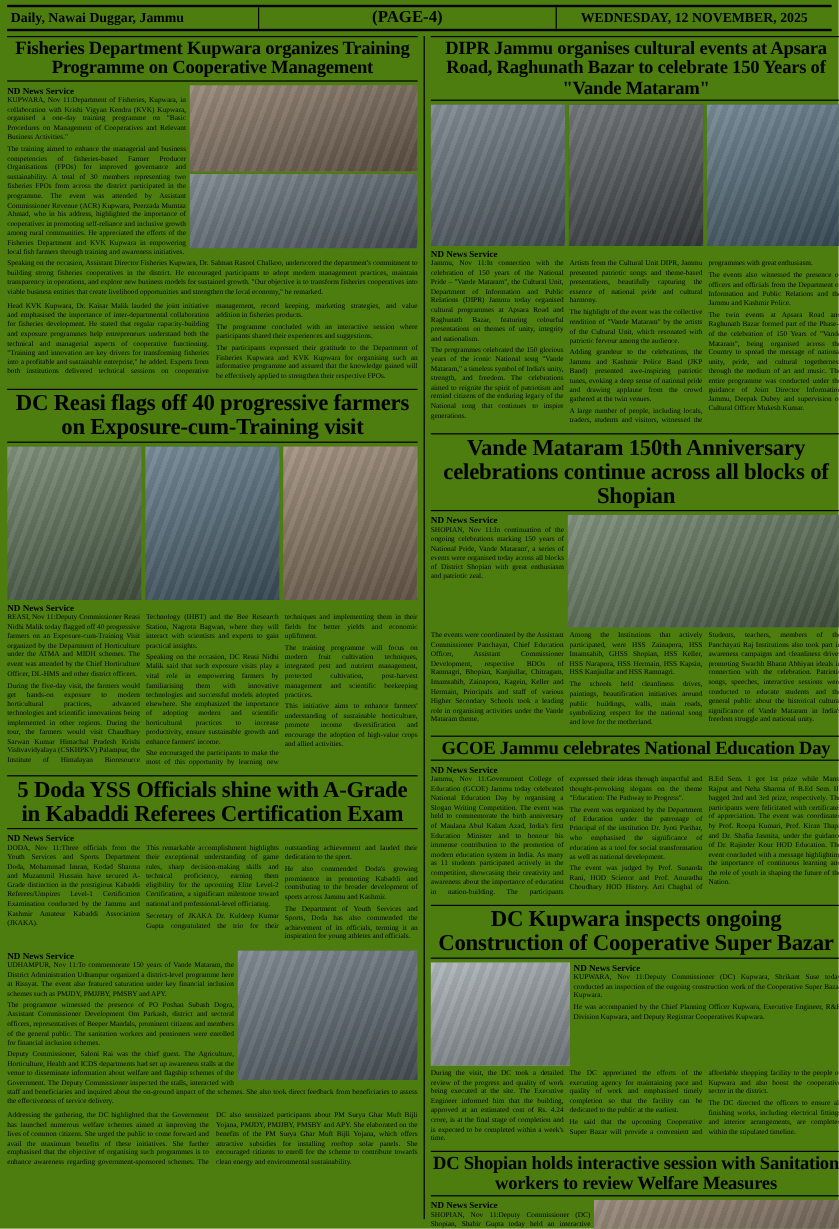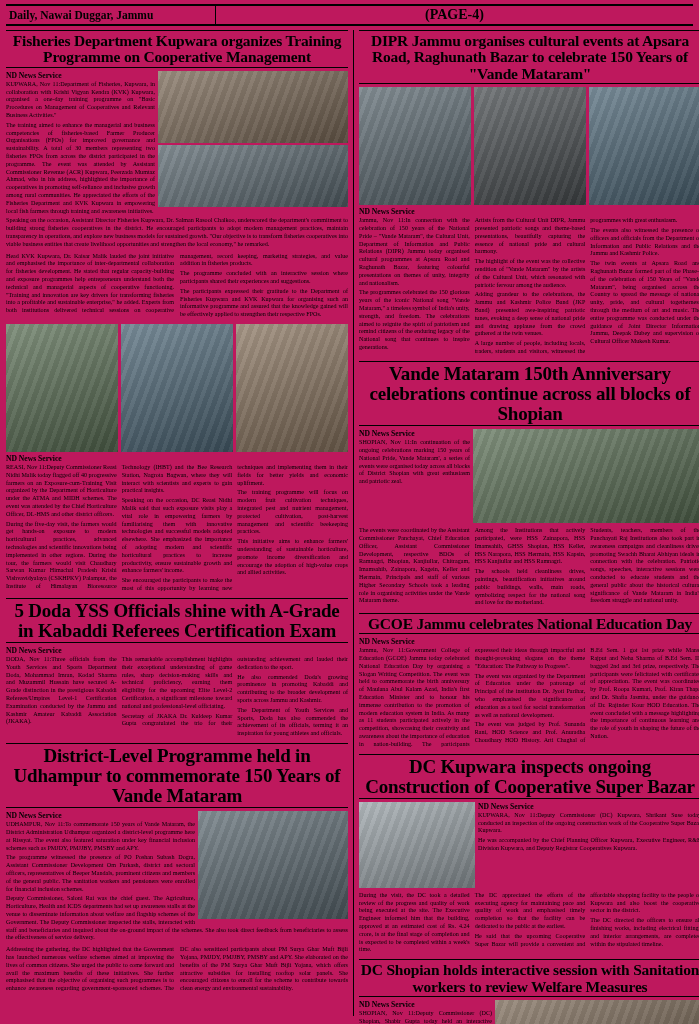--- a/index.html
+++ b/index.html
@@ -10,21 +10,21 @@
   body {
     width: 699px; height: 1024px;
     font-family: "Liberation Serif", serif;
     color: #000;
     overflow: hidden;
   }
   .page {
     width: 699px; height: 1024px;
     position: relative;
     padding: 4px 6px 4px 6px;
-    background: #be185d;
+    background: #4d7c0f;
   }
   
   .masthead {
     border-top: 2px solid #000;
     border-bottom: 2px solid #000;
     display: flex;
     align-items: stretch;
     height: 22px;
     margin-bottom: 4px;
   }
@@ -146,20 +146,21 @@
   .clearfix::after { content:""; display:block; clear:both; }
 </style>
 </head>
 <body>
 
 <div class="page">
 
   <div class="masthead">
     <div class="mh-left">Daily, Nawai Duggar, Jammu</div>
     <div class="mh-mid">(PAGE-4)</div>
+    <div class="mh-right">WEDNESDAY, 12 NOVEMBER, 2025</div>
   </div>
 
   <div class="cols">
 
     <div class="col">
 
       <div class="article">
         <div class="hl-wrap">
           <div class="headline sm">Fisheries Department Kupwara organizes Training Programme on Cooperative Management</div>
         </div>
@@ -176,20 +177,23 @@
           </div>
         </div>
         <div class="body2 mt2">
           <p>Head KVK Kupwara, Dr. Kaisar Malik lauded the joint initiative and emphasised the importance of inter-departmental collaboration for fisheries development. He stated that regular capacity-building and exposure programmes help entrepreneurs understand both the technical and managerial aspects of cooperative functioning. "Training and innovation are key drivers for transforming fisheries into a profitable and sustainable enterprise," he added. Experts from both institutions delivered technical sessions on cooperative management, record keeping, marketing strategies, and value addition in fisheries products.</p>
           <p>The programme concluded with an interactive session where participants shared their experiences and suggestions.</p>
           <p>The participants expressed their gratitude to the Department of Fisheries Kupwara and KVK Kupwara for organising such an informative programme and assured that the knowledge gained will be effectively applied to strengthen their respective FPOs.</p>
         </div>
       </div>
 
       <div class="article">
+        <div class="hl-wrap">
+          <div class="headline">DC Reasi flags off 40 progressive farmers on Exposure-cum-Training visit</div>
+        </div>
         <div class="flexrow mb2">
           <div class="photo green" style="width:112px;height:128px;"></div>
           <div class="photo blue" style="width:112px;height:128px;"></div>
           <div class="photo warm" style="width:112px;height:128px;"></div>
         </div>
         <div class="byline" style="text-align:left;">ND News Service</div>
         <div class="body3">
           <p>REASI, Nov 11:Deputy Commissioner Reasi Nidhi Malik today flagged off 40 progressive farmers on an Exposure-cum-Training Visit organized by the Department of Horticulture under the ATMA and MIDH schemes. The event was attended by the Chief Horticulture Officer, DL-HMS and other district officers.</p>
           <p>During the five-day visit, the farmers would get hands-on exposure to modern horticultural practices, advanced technologies and scientific innovations being implemented in other regions. During the tour, the farmers would visit Chaudhary Sarwan Kumar Himachal Pradesh Krishi Vishvavidyalaya (CSKHPKV) Palampur, the Institute of Himalayan Bioresource Technology (IHBT) and the Bee Research Station, Nagrota Bagwan, where they will interact with scientists and experts to gain practical insights.</p>
           <p>Speaking on the occasion, DC Reasi Nidhi Malik said that such exposure visits play a vital role in empowering farmers by familiarising them with innovative technologies and successful models adopted elsewhere. She emphasized the importance of adopting modern and scientific horticultural practices to increase productivity, ensure sustainable growth and enhance farmers' income.</p>
@@ -207,23 +211,20 @@
         <div class="body3">
           <p>DODA, Nov 11:Three officials from the Youth Services and Sports Department Doda, Mohammad Imran, Kodad Sharma and Muzammil Hussain have secured A-Grade distinction in the prestigious Kabaddi Referees/Umpires Level-1 Certification Examination conducted by the Jammu and Kashmir Amateur Kabaddi Association (JKAKA).</p>
           <p>This remarkable accomplishment highlights their exceptional understanding of game rules, sharp decision-making skills and technical proficiency, earning them eligibility for the upcoming Elite Level-2 Certification, a significant milestone toward national and professional-level officiating.</p>
           <p>Secretary of JKAKA Dr. Kuldeep Kumar Gupta congratulated the trio for their outstanding achievement and lauded their dedication to the sport.</p>
           <p>He also commended Doda's growing prominence in promoting Kabaddi and contributing to the broader development of sports across Jammu and Kashmir.</p>
           <p>The Department of Youth Services and Sports, Doda has also commended the achievement of its officials, terming it an inspiration for young athletes and officials.</p>
         </div>
       </div>
 
       <div class="article">
-        <div class="hl-wrap">
-          <div class="headline">District-Level Programme held in Udhampur to commemorate 150 Years of Vande Mataram</div>
-        </div>
         <div class="clearfix">
           <div class="wrapimg-right">
             <div class="photo crowd" style="width:150px;height:108px;"></div>
           </div>
           <div class="byline" style="text-align:left;">ND News Service</div>
           <div class="body1">
             <p>UDHAMPUR, Nov 11:To commemorate 150 years of Vande Mataram, the District Administration Udhampur organized a district-level programme here at Rissyat. The event also featured saturation under key financial inclusion schemes such as PMJDY, PMJJBY, PMSBY and APY.</p>
             <p>The programme witnessed the presence of PO Poshan Subash Dogra, Assistant Commissioner Development Om Parkash, district and sectoral officers, representatives of Beeper Mandals, prominent citizens and members of the general public. The sanitation workers and pensioners were enrolled for financial inclusion schemes.</p>
             <p>Deputy Commissioner, Saloni Rai was the chief guest. The Agriculture, Horticulture, Health and ICDS departments had set up awareness stalls at the venue to disseminate information about welfare and flagship schemes of the Government. The Deputy Commissioner inspected the stalls, interacted with staff and beneficiaries and inquired about the on-ground impact of the schemes. She also took direct feedback from beneficiaries to assess the effectiveness of service delivery.</p>
           </div>

